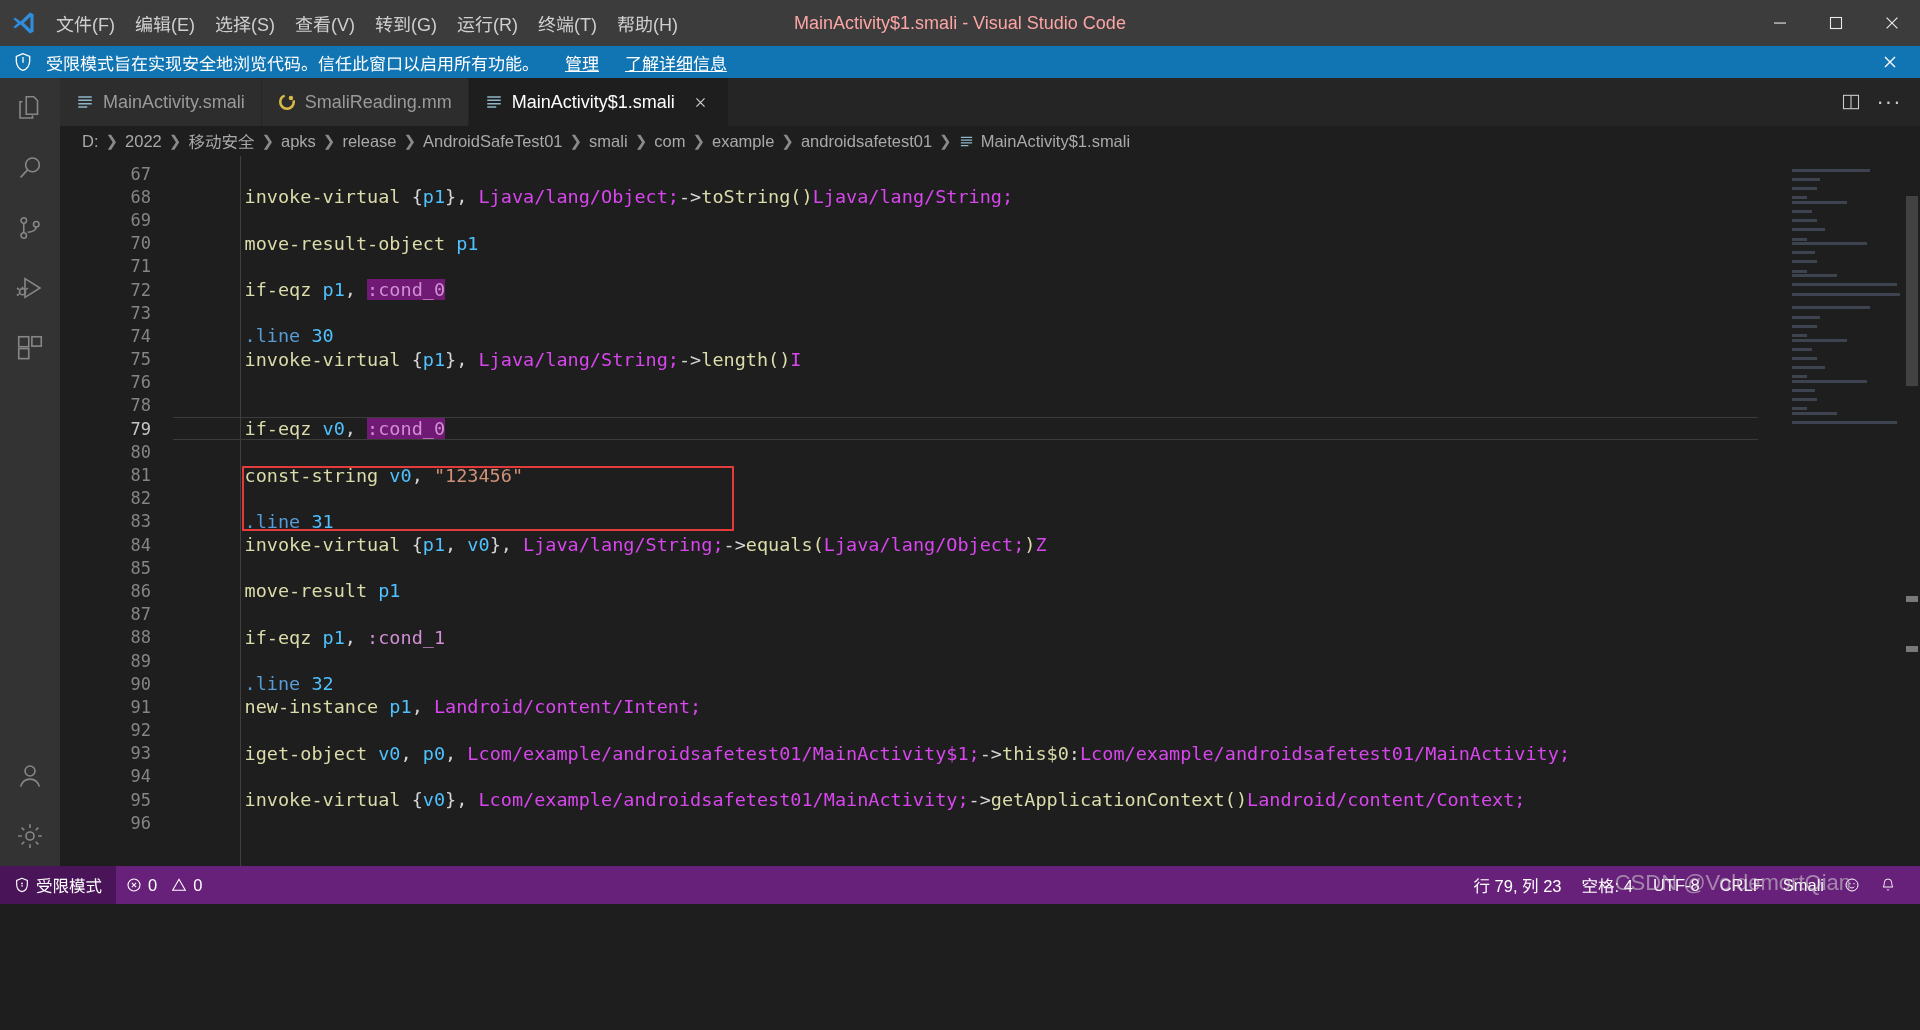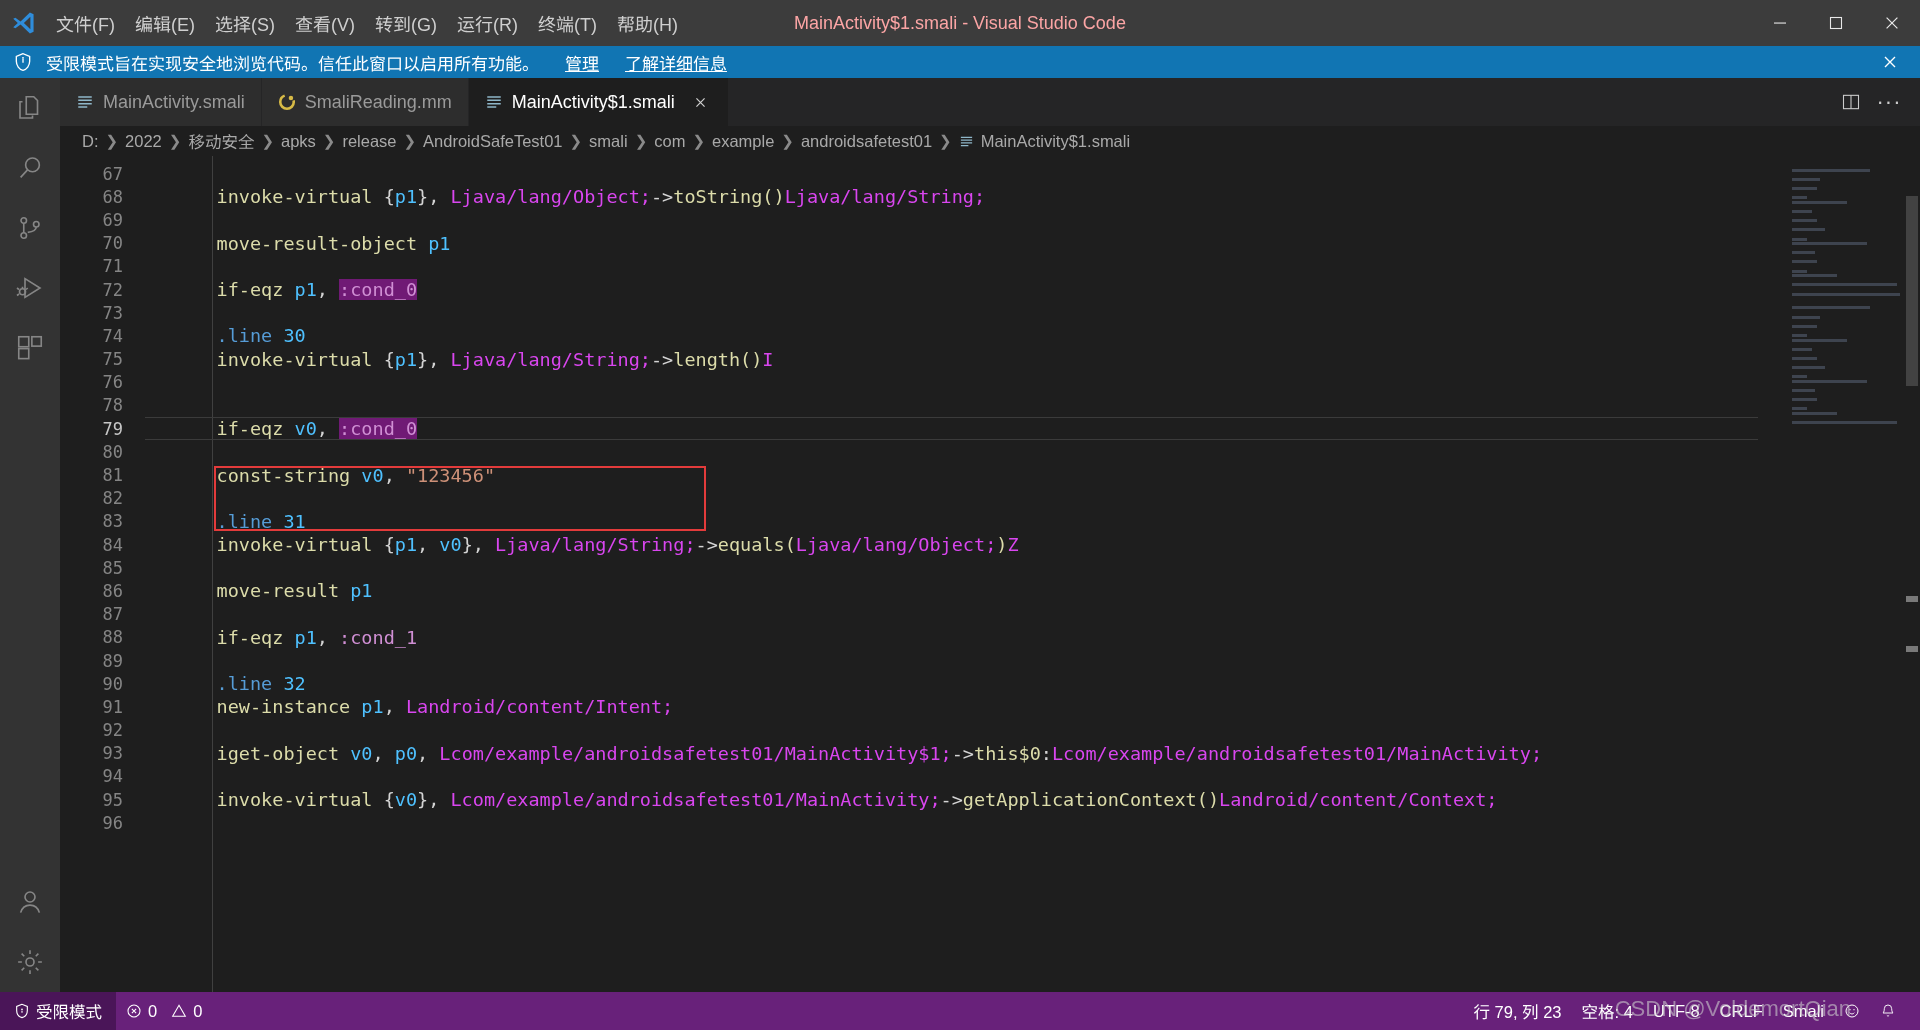--- a/index.html
+++ b/index.html
@@ -3,21 +3,21 @@
 <meta charset="utf-8">
 <title>MainActivity$1.smali - Visual Studio Code</title>
 <style>
   * { box-sizing: border-box; margin: 0; padding: 0; }
   html, body {
     width: 1920px; height: 1030px;
     background: #1e1e1e;
     font-family: "Liberation Sans", "DejaVu Sans", sans-serif;
     overflow: hidden;
   }
-  #app { position: relative; width: 1920px; height: 1030px; display: flex; flex-direction: column; }
+  #app { position: relative; width: 1920px; height: 904px; display: flex; flex-direction: column; }
 
   
   .titlebar {
     height: 46px; background: #3c3c3c; color: #cccccc;
     display: flex; align-items: center; flex: 0 0 46px; position: relative;
   }
   .vscode-logo { width: 46px; height: 46px; display:flex; align-items:center; justify-content:center; }
   .vscode-logo svg { width: 26px; height: 26px; }
   .menubar { display: flex; align-items: center; height: 100%; }
   .menu-item {
@@ -99,21 +99,21 @@
     height: 30px; flex: 0 0 30px; display: flex; align-items: center;
     padding-left: 22px; font-size: 16.5px; color: #a9a9a9; background: #1e1e1e;
     overflow: hidden; white-space: nowrap;
   }
   .crumb { cursor: pointer; }
   .crumb-sep { margin: 0 7px; color: #8a8a8a; font-size: 15px; }
   .crumb-file { display: inline-flex; align-items: center; gap: 7px; }
   .crumb-file svg { width: 15px; height: 15px; }
 
   
-  .code-wrap { flex: 1 1 auto; display: flex; position: relative; min-height: 0; overflow: hidden; }
+  .code-wrap { flex: 1 1 auto; display: flex; position: relative; min-height: 0; overflow: hidden; padding-left: 28px; }
   .code-scroll { flex: 1 1 auto; position: relative; overflow: hidden; }
   .code-rows { position: relative; padding-top: 6px; }
   .row { height: 23.2px; display: flex; align-items: center; position: relative; white-space: pre; }
   .row.current::before {
     content: ''; position: absolute; left: 85px; right: 30px; top: 0; bottom: 0;
     border-top: 1px solid #3b3b3b; border-bottom: 1px solid #3b3b3b; pointer-events: none;
   }
   .lineno {
     width: 85px; text-align: right; padding-right: 22px; color: #858585;
     font-family: "DejaVu Sans Mono", "Liberation Mono", monospace; font-size: 17px;

